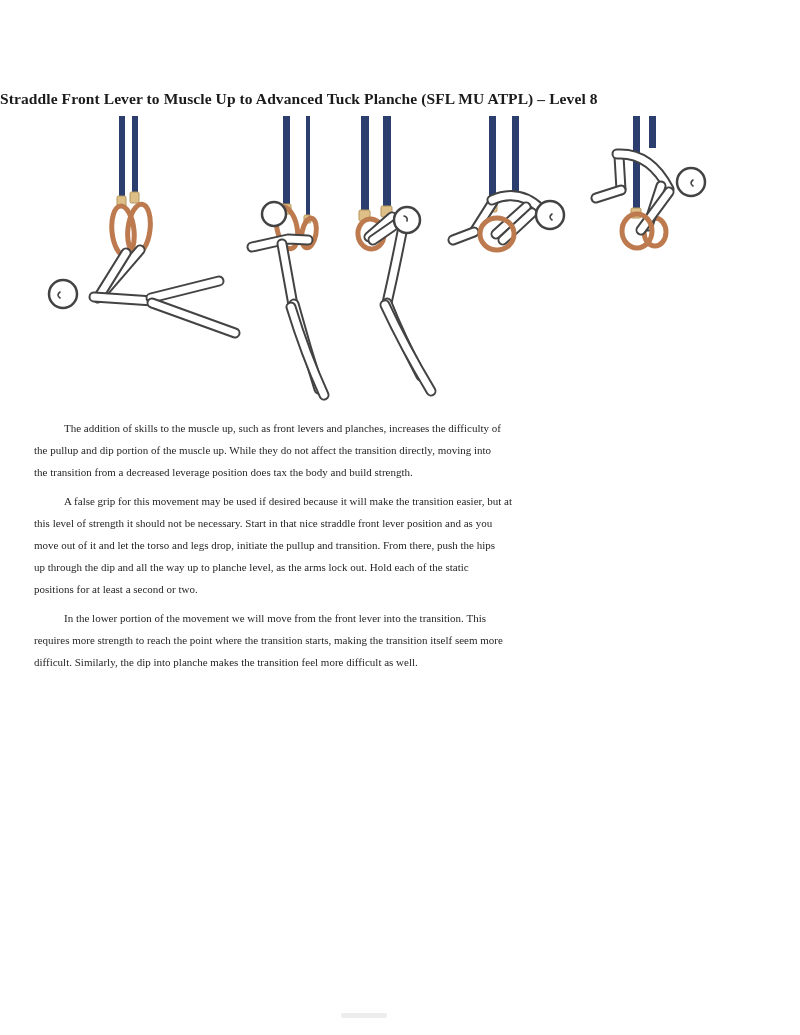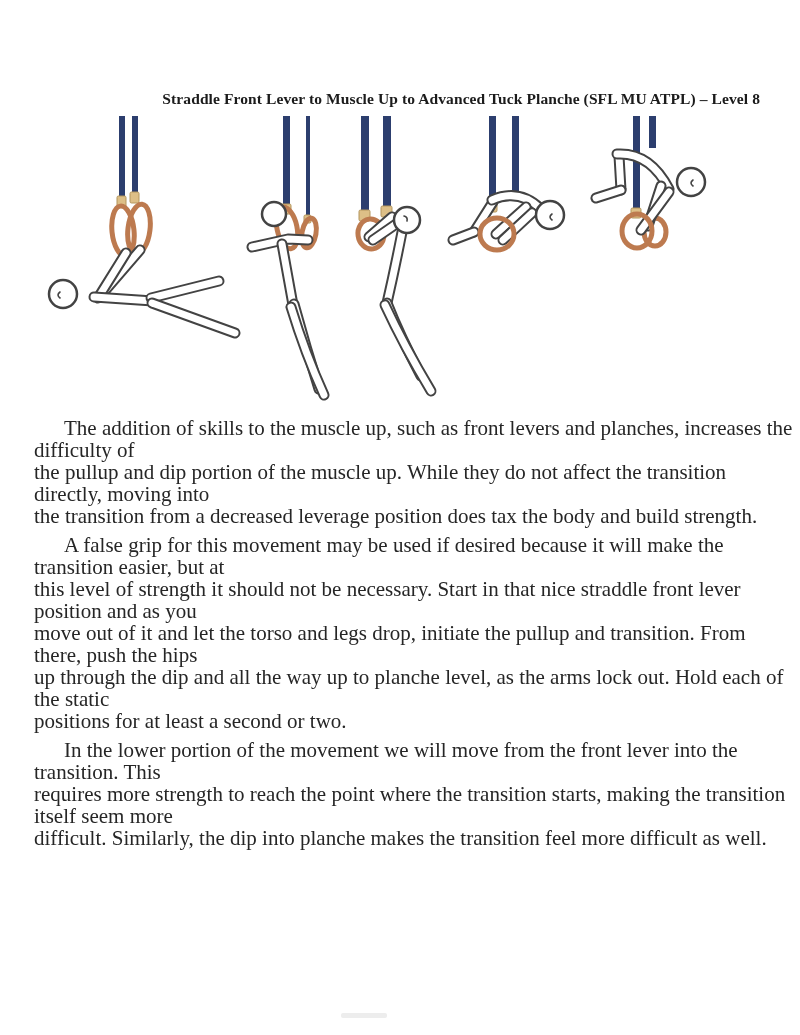--- a/index.html
+++ b/index.html
@@ -2,29 +2,29 @@
 <html style="--strap: #2c3e6e; --ring: #bd7a4f; --buckle: #ddbf87; --outline: #434343;"><head>
 <meta charset="utf-8">
 <style>
   html, body { margin: 0; padding: 0; background: #ffffff; }
   body {
     width: 800px; height: 1035px; position: relative; overflow: hidden;
     font-family: "Liberation Serif", serif; color: #222;
   }
   .doc-title {
     position: absolute; top: 90px; left: 0; width: 760px;
-    text-align: right; font-weight: bold; font-size: 15.5px; color: #1b1b1b;
+    text-align: left; font-weight: bold; font-size: 15.5px; color: #1b1b1b;
     letter-spacing: 0.1px;
   }
   .illustration {
     position: absolute; top: 110px; left: 0; width: 800px; height: 300px;
   }
   .body-text {
     position: absolute; top: 417px; left: 34px; width: 764px;
-    font-size: 21px; line-height: 22px; color: #262626;
+    font-size: 11px; line-height: 22px; color: #262626;
   }
   .body-text p {
     margin: 0 0 7px 0;
     white-space: pre-line;
     text-indent: 30px;
   }
   .footer-remnant {
     position: absolute; left: 341px; top: 1013px; width: 46px; height: 5px;
     background: #ededed; border-radius: 2px;
   }

